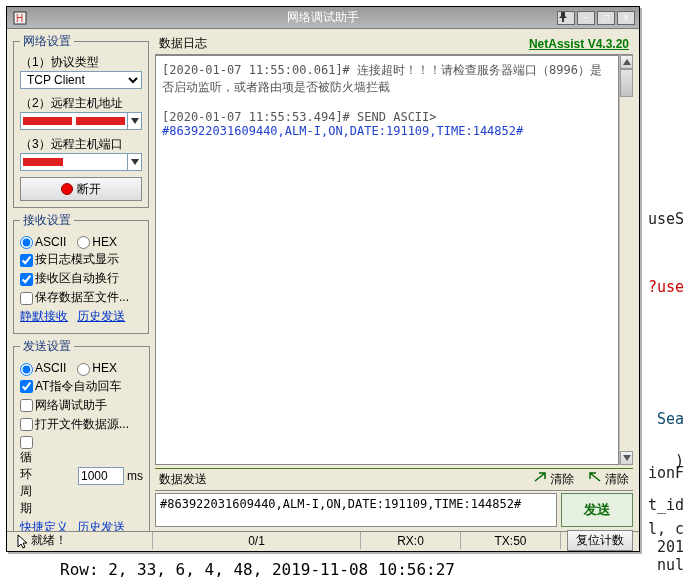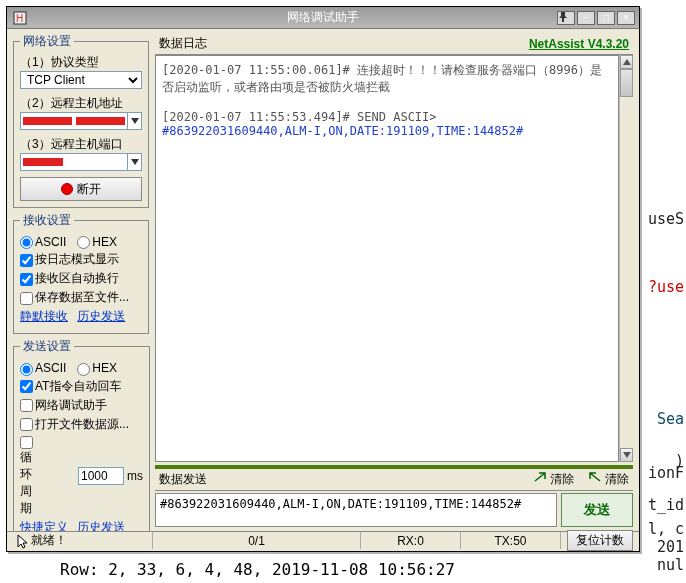--- a/index.html
+++ b/index.html
@@ -23,21 +23,21 @@
 .btn { height: 24px; border: 1px solid #888; background: linear-gradient(#f8f8f8,#dedede); display: flex; align-items: center; justify-content: center; gap: 4px; cursor: pointer; width: 100%; font-size: 12px; }
 .reddot { width: 12px; height: 12px; border-radius: 50%; background: #e00; border: 1px solid #900; }
 input[type=radio], input[type=checkbox] { margin-right: 2px; vertical-align: middle; }
 .link { color: #0033cc; text-decoration: underline; cursor: pointer; }
 .glink { color: #007a00; text-decoration: underline; cursor: pointer; font-weight: bold; }
 .main { flex: 1; display: flex; flex-direction: column; padding: 4px 6px 4px 2px; }
 .loghead { display: flex; justify-content: space-between; align-items: center; border-bottom: 1px solid #888; padding: 2px 4px; }
 .logbox { flex: 1; border: 1px solid #888; background: #fff; padding: 6px; font-family: Consolas, monospace; font-size: 12px; overflow: auto; color: #444; }
 .logbox .l1 { color: #555; }
 .logbox .l2 { color: #2040d0; }
-.sendhead { display: flex; justify-content: space-between; align-items: flex-start; border-top: 4px solid #4d7c0f; border-bottom: 1px solid #888; margin-top: 3px; padding: 2px 4px; }
+.sendhead { display: flex; justify-content: space-between; align-items: flex-start; border-top: 1px solid #4d7c0f; border-bottom: 1px solid #888; margin-top: 3px; padding: 2px 4px; }
 .sendarea { display: flex; gap: 4px; margin-top: 2px; }
 .sendinput { flex: 1; height: 34px; border: 1px solid #888; background: #fff; padding: 3px 4px; font-family: Consolas, monospace; font-size: 12px; resize: none; }
 .sendbtn { width: 72px; border: 1px solid #5a8a5a; background: #e6f0e0; color: #0a6a0a; font-weight: bold; cursor: pointer; }
 .statusbar { height: 18px; border-top: 1px solid #888; display: flex; align-items: flex-start; font-size: 12px; background: #ece9d8; }
 .scell { border-right: 1px solid #aaa; height: 100%; display: flex; align-items: center; padding: 0 8px; }
 .cur { width: 16px; height: 16px; }
 .resetbtn { border: 1px solid #888; background: linear-gradient(#f8f8f8,#dedede); padding: 1px 8px; cursor: pointer; font-size: 12px; }
 .bgtext { position: absolute; right: 2px; font-size: 15px; color: #222; font-family: Consolas, monospace; pointer-events: none; }
 .bgred { color: #c00; }
 .bottomrow { position: absolute; left: 60px; bottom: 4px; font-family: Consolas, monospace; font-size: 16px; color: #000; }

